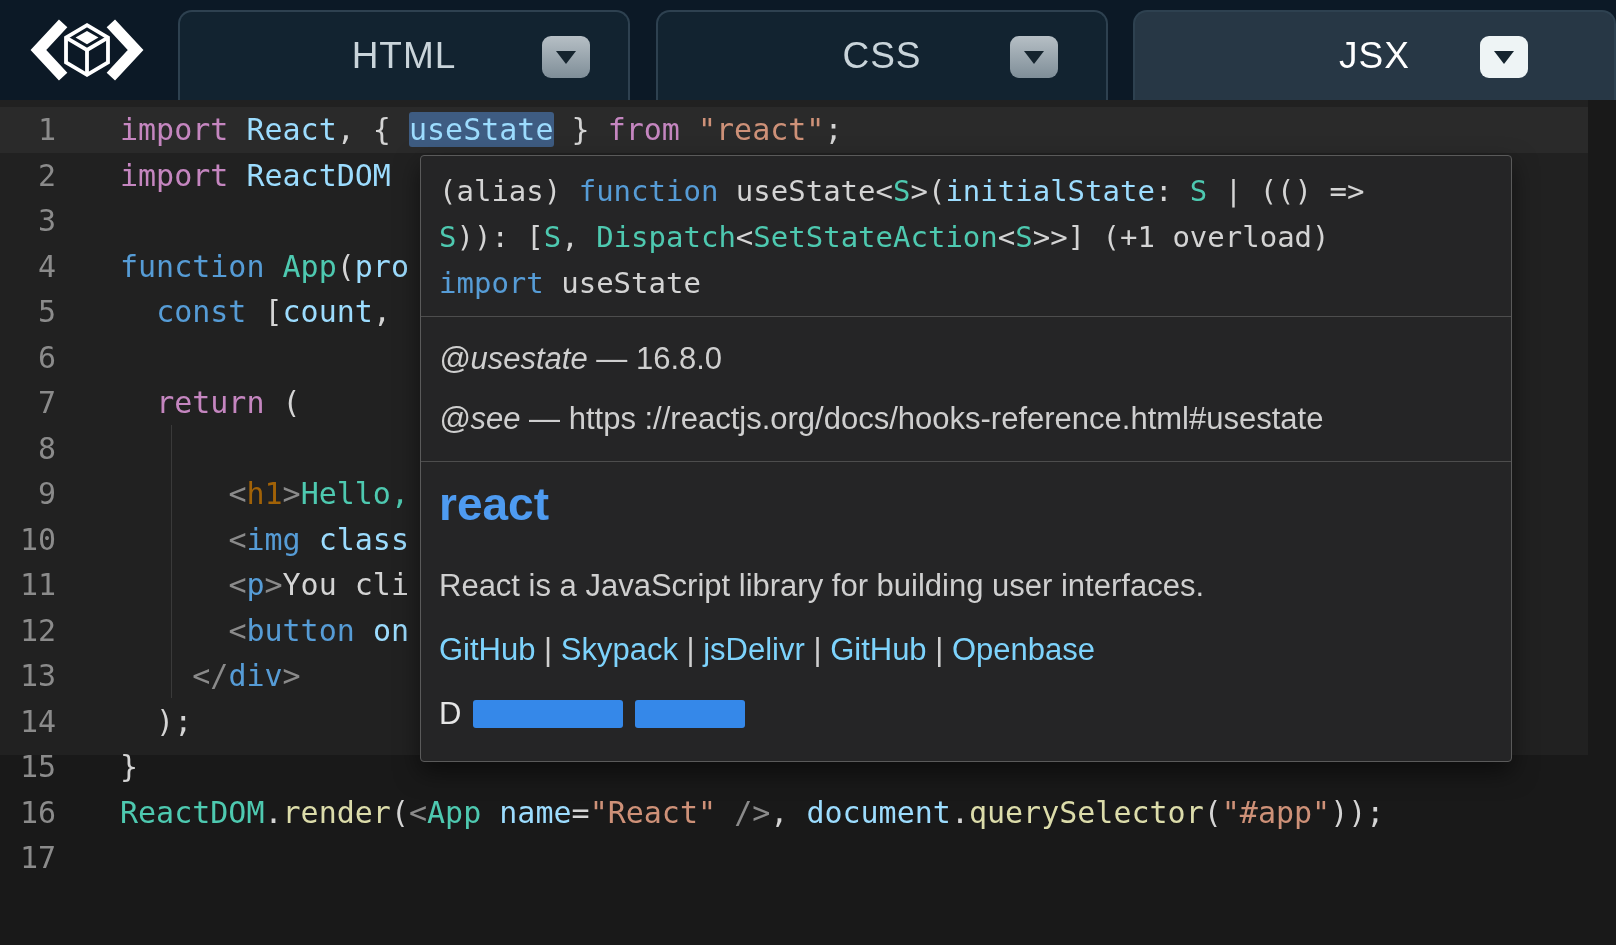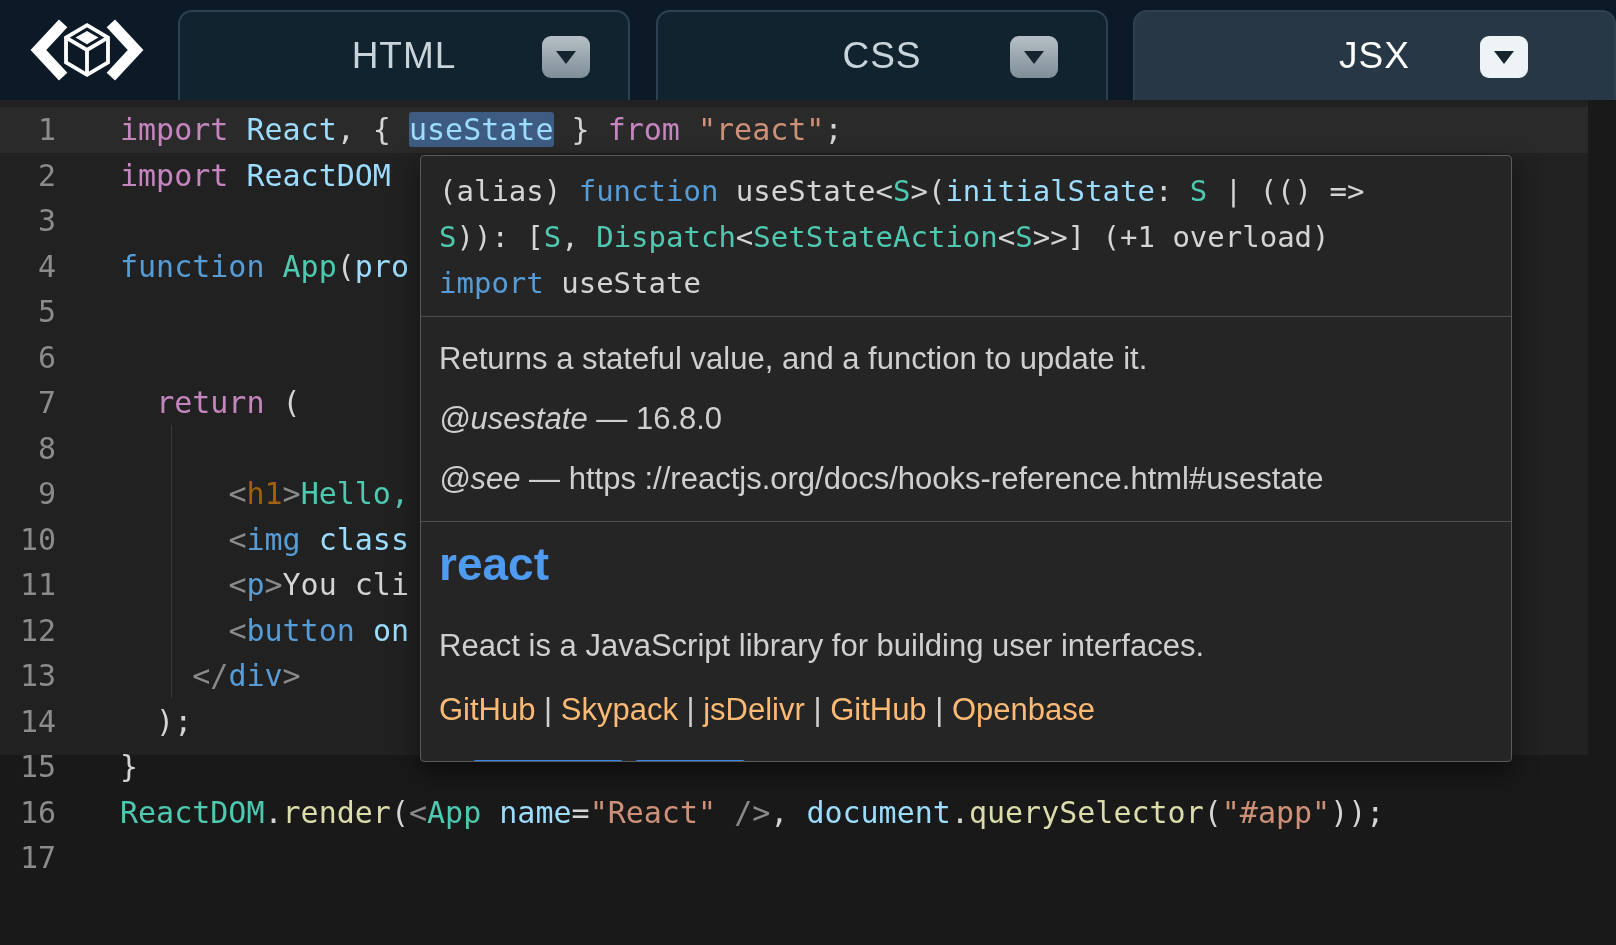--- a/index.html
+++ b/index.html
@@ -42,21 +42,21 @@
   .sig{padding:12px 18px 10px;font-family:"DejaVu Sans Mono",monospace;font-size:29px;}
   .sig-line{line-height:46px;white-space:pre;color:#d4d4d4;}
   .hr{height:1px;background:#4d4d4d;}
   .docs{padding:2px 18px;font-size:31px;color:#cfcfcf;}
   .docs p{margin:20px 0;line-height:40px;}
   .it{font-style:italic;}
   .pkg{padding:0 18px;}
   .pkg-name{margin-top:16px;font-size:46px;font-weight:700;color:#4e9bf1;line-height:52px;cursor:pointer;}
   .pkg-desc{margin-top:36px;font-size:31px;color:#cfcfcf;line-height:40px;}
   .pkg-links{margin-top:24px;font-size:31px;line-height:40px;}
-  .pkg-link{color:#fdba74;cursor:pointer;}
+  .pkg-link{color:#7dd3fc;cursor:pointer;}
   .pkg-sep{color:#cfcfcf;}
   .clipped{margin-top:24px;font-size:31px;line-height:40px;color:#e6e6e6;display:flex;align-items:flex-start;gap:12px;}
   .bar{display:inline-block;height:28px;margin-top:6px;border-radius:3px;background:#3794ff;opacity:.9;}
   .b1{width:150px;} .b2{width:110px;}
 </style>
 </head>
 <body>
 
 <header class="tab-bar">
   <div class="logo">
@@ -109,20 +109,21 @@
       <div class="row">
         <div class="ln">3</div>
         <div class="lc"></div>
       </div>
       <div class="row">
         <div class="ln">4</div>
         <div class="lc"><span style="color: rgb(86, 156, 214);">function</span><span style="color: rgb(212, 212, 212);"> </span><span style="color: rgb(78, 201, 176);">App</span><span style="color: rgb(212, 212, 212);">(</span><span style="color: rgb(156, 220, 254);">pro</span></div>
       </div>
       <div class="row">
         <div class="ln">5</div>
+        <div class="lc"><span style="color: rgb(212, 212, 212);">  </span><span style="color: rgb(86, 156, 214);">const</span><span style="color: rgb(212, 212, 212);"> [</span><span style="color: rgb(156, 220, 254);">count</span><span style="color: rgb(212, 212, 212);">,</span></div>
       </div>
       <div class="row">
         <div class="ln">6</div>
         <div class="lc"></div>
       </div>
       <div class="row">
         <div class="ln">7</div>
         <div class="lc"><span style="color: rgb(212, 212, 212);">  </span><span style="color: rgb(197, 134, 192);">return</span><span style="color: rgb(212, 212, 212);"> (</span></div>
       </div>
       <div class="row">
@@ -169,21 +170,20 @@
 
 <div class="hover-tooltip">
   <div class="sig">
       <div class="sig-line"><span style="color: rgb(212, 212, 212);">(alias) </span><span style="color: rgb(86, 156, 214);">function</span><span style="color: rgb(212, 212, 212);"> useState</span><span style="color: rgb(212, 212, 212);">&lt;</span><span style="color: rgb(78, 201, 176);">S</span><span style="color: rgb(212, 212, 212);">&gt;(</span><span style="color: rgb(156, 220, 254);">initialState</span><span style="color: rgb(212, 212, 212);">: </span><span style="color: rgb(78, 201, 176);">S</span><span style="color: rgb(212, 212, 212);"> | (() =&gt;</span></div>
       <div class="sig-line"><span style="color: rgb(78, 201, 176);">S</span><span style="color: rgb(212, 212, 212);">)): [</span><span style="color: rgb(78, 201, 176);">S</span><span style="color: rgb(212, 212, 212);">, </span><span style="color: rgb(78, 201, 176);">Dispatch</span><span style="color: rgb(212, 212, 212);">&lt;</span><span style="color: rgb(78, 201, 176);">SetStateAction</span><span style="color: rgb(212, 212, 212);">&lt;</span><span style="color: rgb(78, 201, 176);">S</span><span style="color: rgb(212, 212, 212);">&gt;&gt;] (+1 overload)</span></div>
       <div class="sig-line"><span style="color: rgb(86, 156, 214);">import</span><span style="color: rgb(212, 212, 212);"> useState</span></div>
     </div>
   <div class="hr"></div>
 
   <div class="docs">
-    <p>Returns a stateful value, and a function to update it.</p>
     <p><span class="it">@usestate</span><span> — 16.8.0</span></p>
     <p><span class="it">@see</span><span> — https ://reactjs.org/docs/hooks-reference.html#usestate</span></p>
   </div>
 
   <div class="hr"></div>
 
   <div class="pkg">
     <h2 class="pkg-name">react</h2>
     <p class="pkg-desc">React is a JavaScript library for building user interfaces.</p>
     <p class="pkg-links"><span class="pkg-link">GitHub</span><span class="pkg-sep"> | </span><span class="pkg-link">Skypack</span><span class="pkg-sep"> | </span><span class="pkg-link">jsDelivr</span><span class="pkg-sep"> | </span><span class="pkg-link">GitHub</span><span class="pkg-sep"> | </span><span class="pkg-link">Openbase</span></p>

